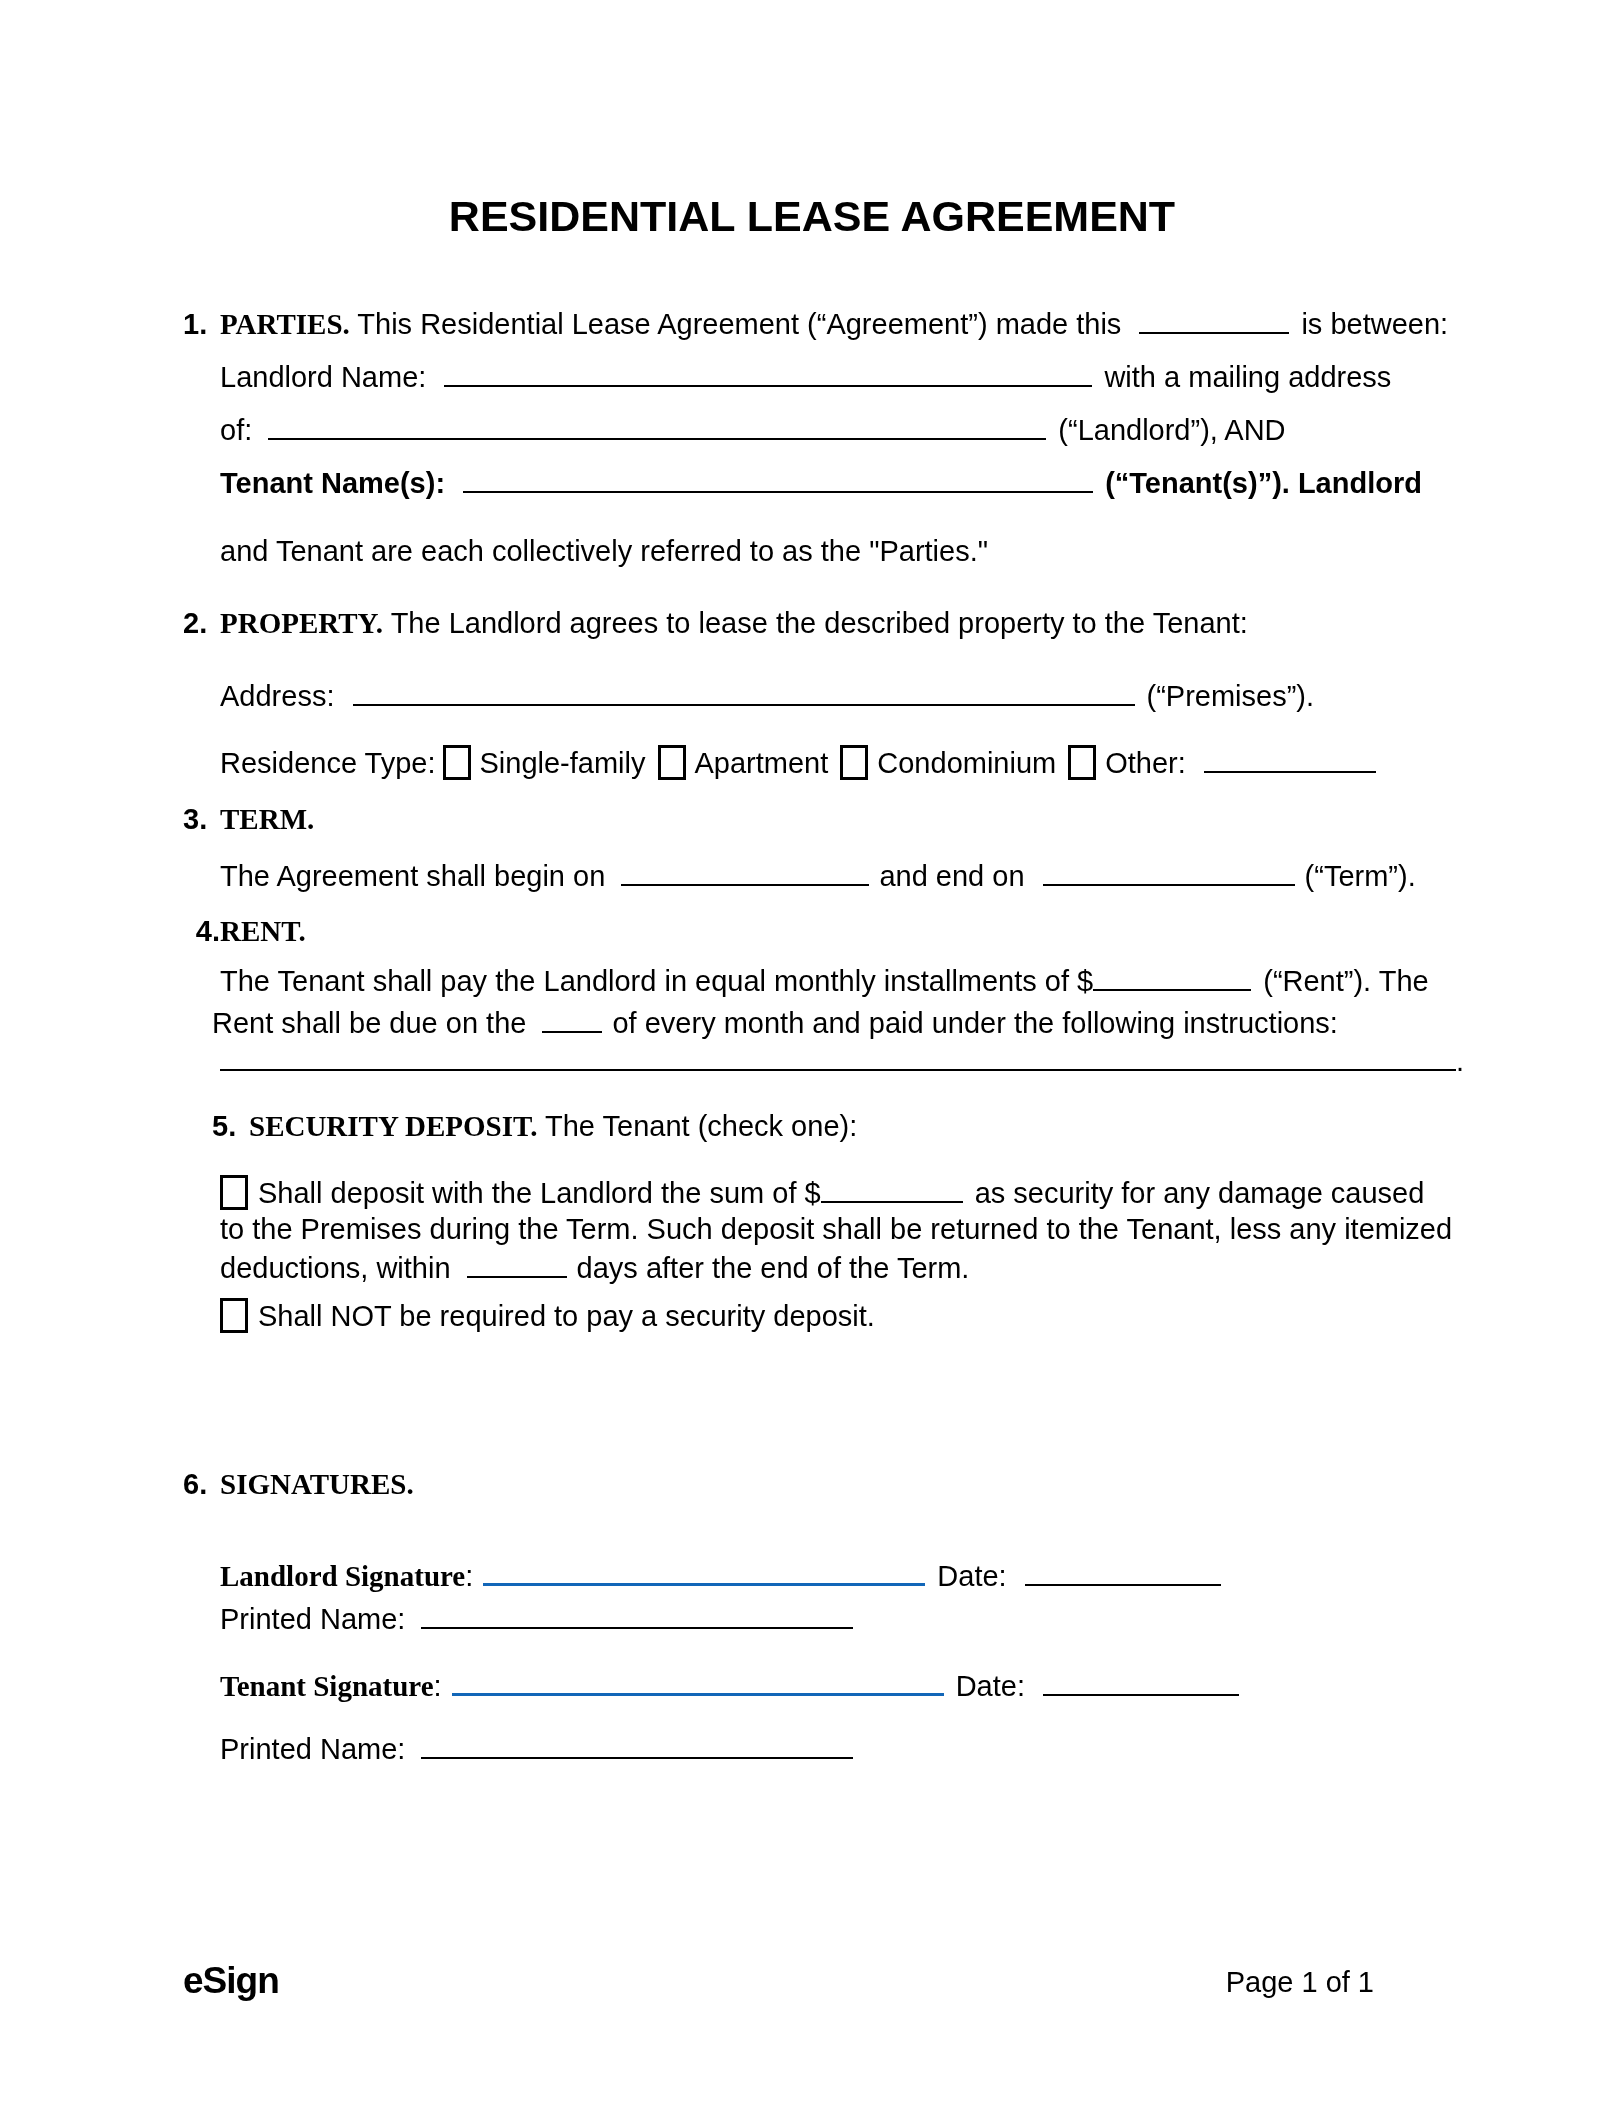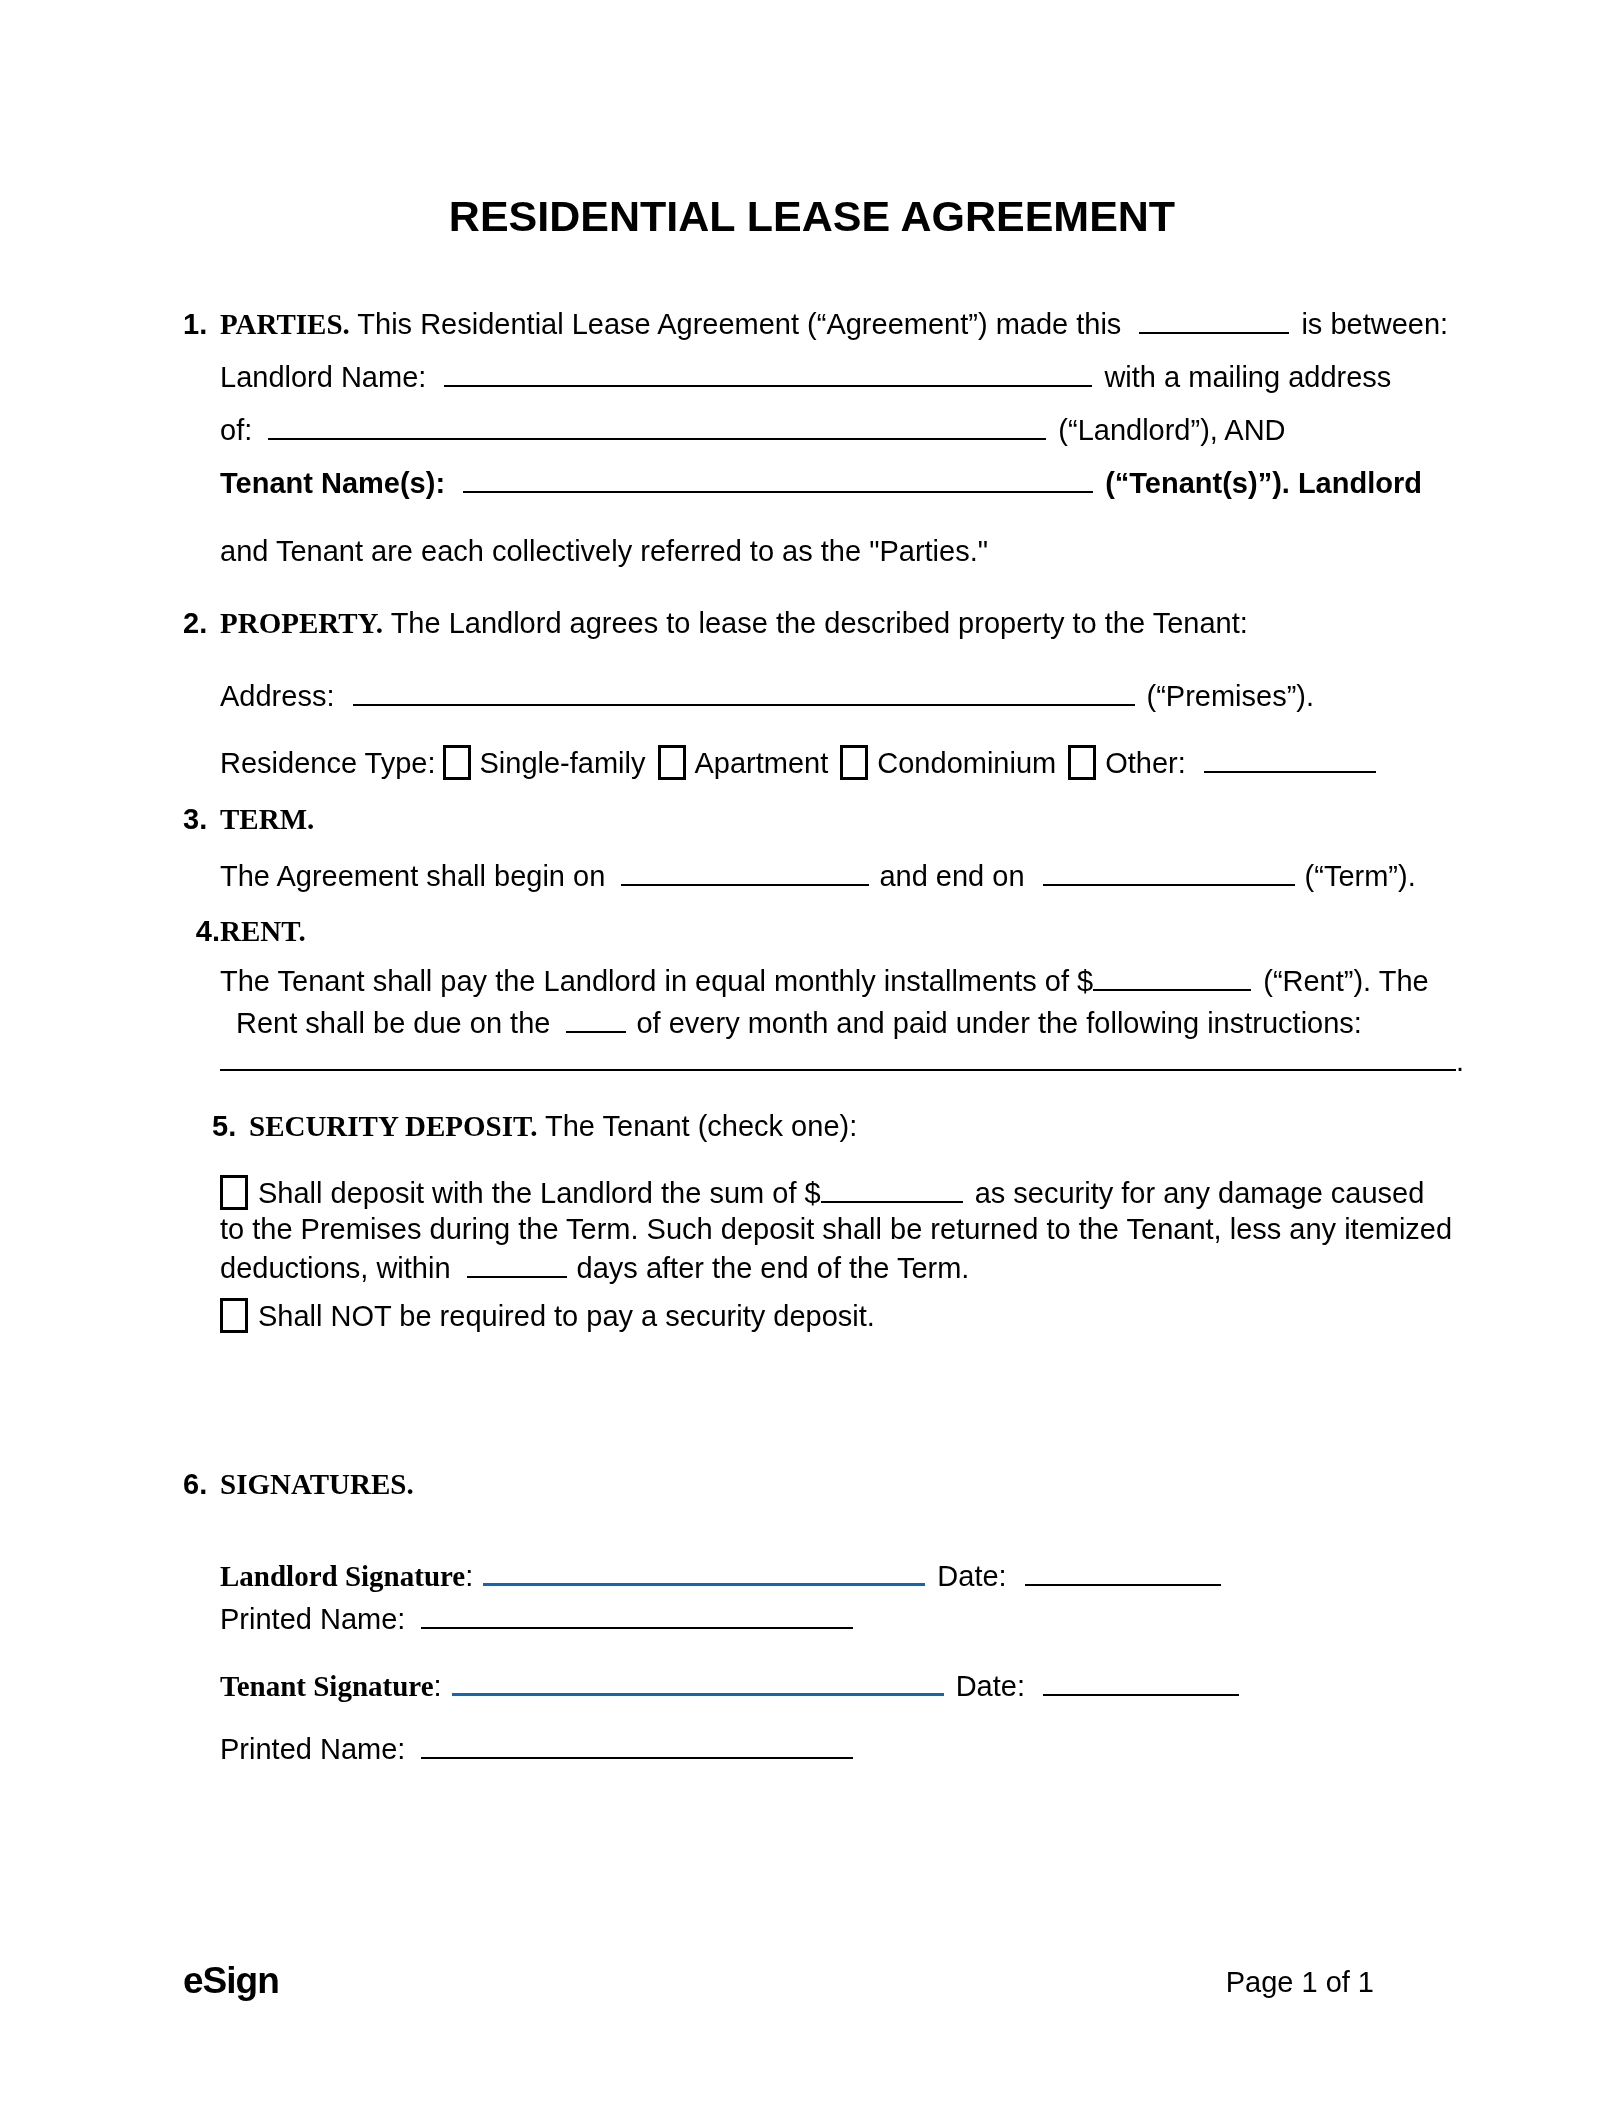--- a/index.html
+++ b/index.html
@@ -109,21 +109,21 @@
   </div>
 
   <div class="row" style="top:915px;left:183px;text-align:right;">
     <span class="num">4.</span><span class="b">RENT.</span>
   </div>
 
   <div class="row" style="top:960px;left:220px;">
     <span>The Tenant shall pay the Landlord in equal monthly installments of $</span><span class="bl mr12" style="width:158px;"></span><span>(“Rent”). The</span>
   </div>
 
-  <div class="row" style="top:1002px;left:236px;">
+  <div class="row" style="top:1002px;left:212px;">
     <span>Rent shall be due on the</span>
     <span class="bl ml8 mr10" style="width:60px;"></span><span>of every month and paid under the following instructions:</span>
   </div>
 
   <div class="row" style="top:1040px;left:220px;">
     <span class="bl" style="width:1236px;"></span><span>.</span>
   </div>
 
   <div class="row" style="top:1110px;left:166px;margin-left:46px;">
     <span class="num">5.</span><span class="b">SECURITY DEPOSIT.</span>

